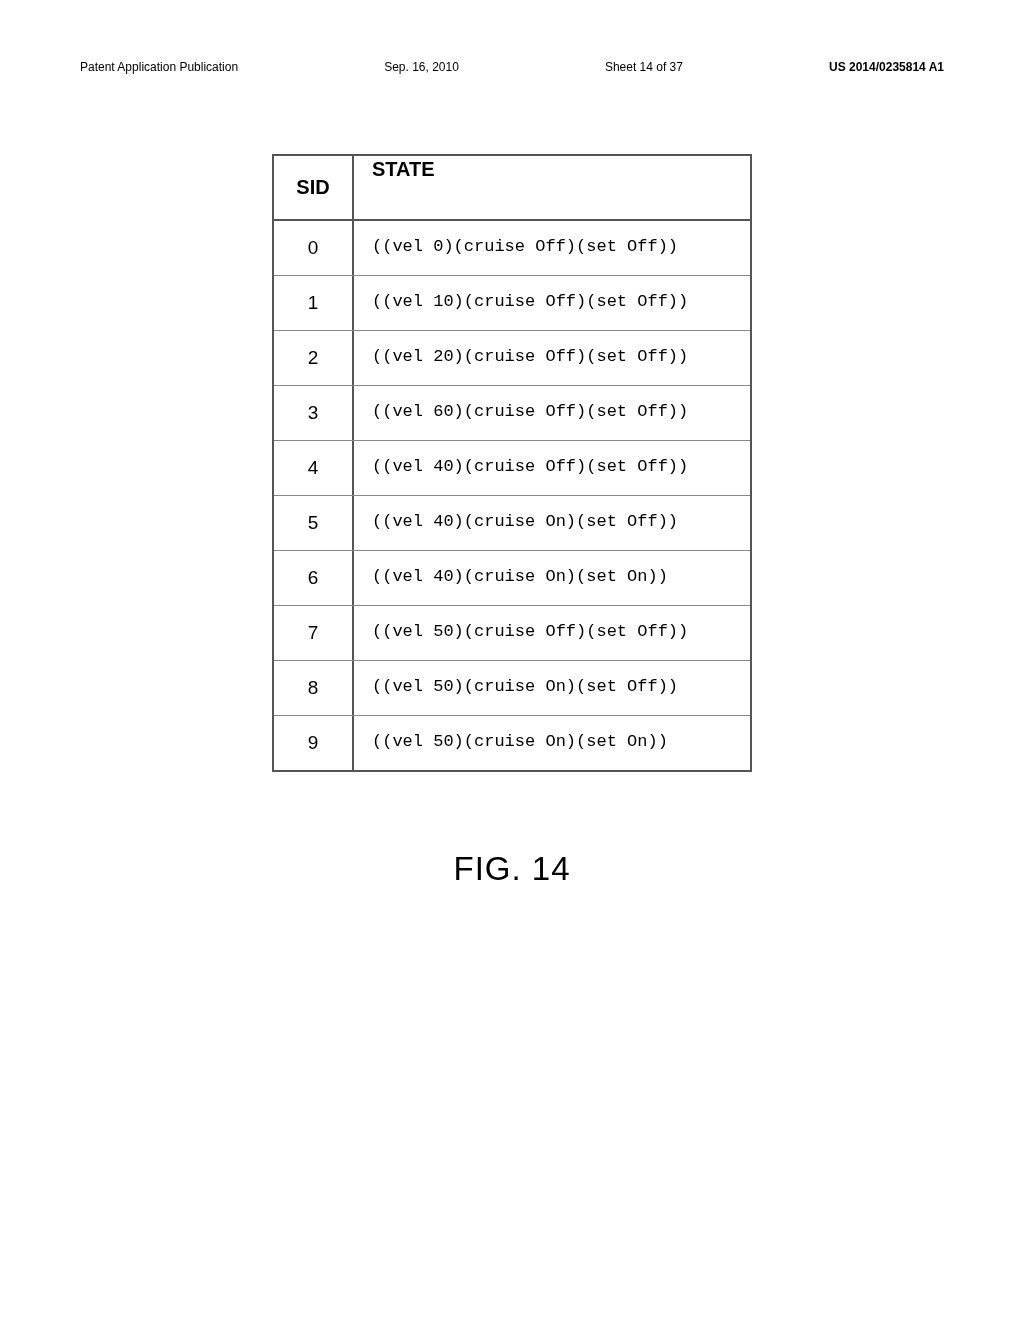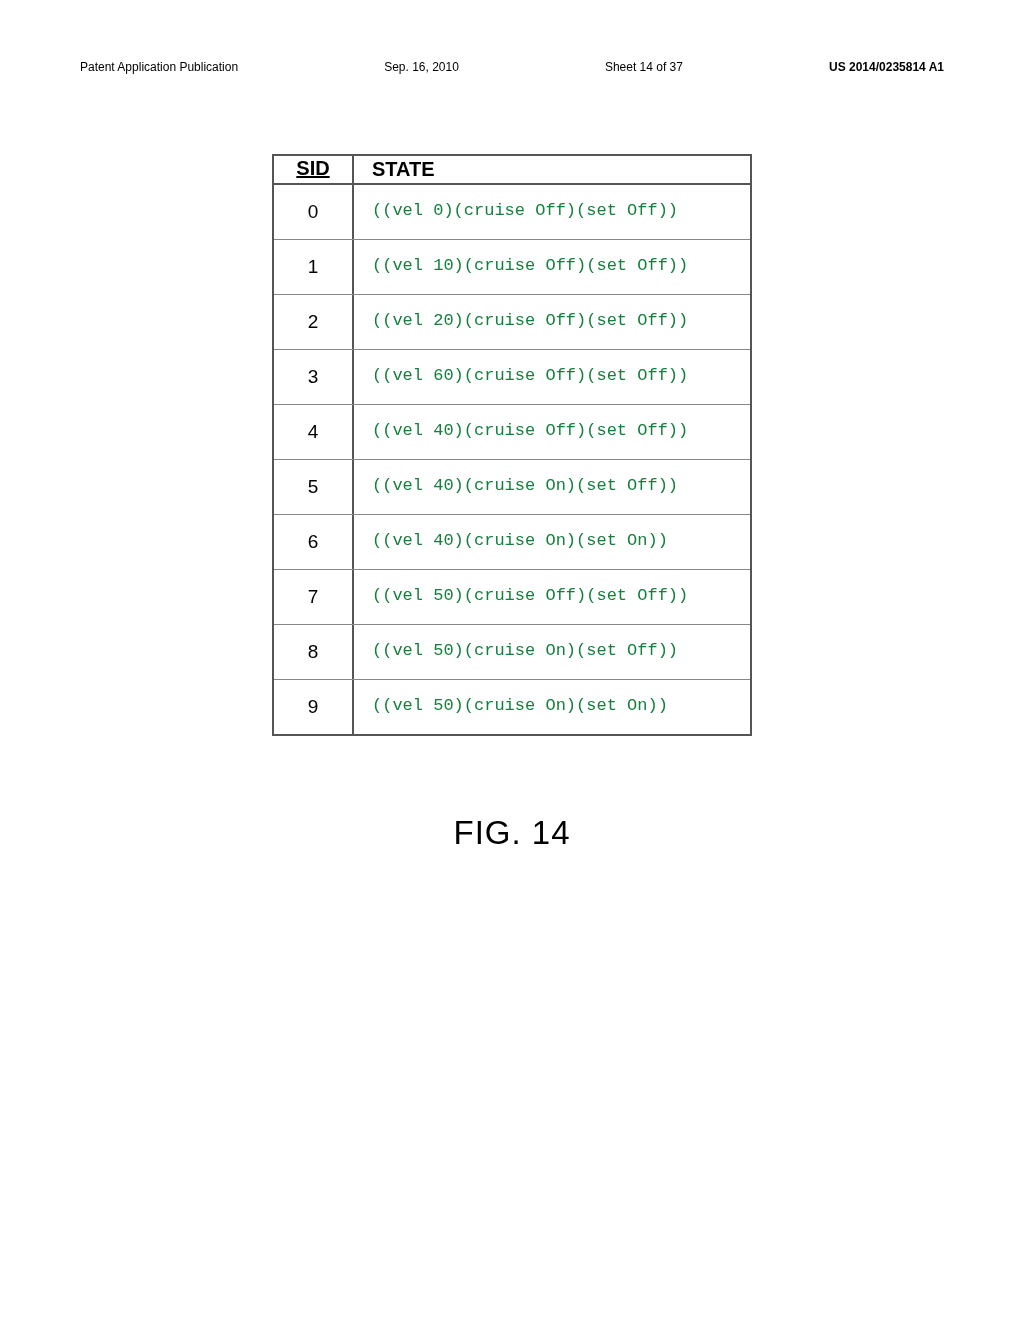--- a/index.html
+++ b/index.html
@@ -63,27 +63,26 @@
 
     .table-header {
       display: flex;
       border-bottom: 2px solid #555;
       background: #fff;
     }
 
     .col-sid {
       width: 80px;
       min-width: 80px;
-      padding: 1px 10px;
+      padding: 20px 10px;
       text-align: center;
       font-size: 20px;
       font-weight: bold;
       font-family: Arial, sans-serif;
       border-right: 2px solid #555;
-      text-decoration: underline;
     }
 
     .col-state {
       flex: 1;
       padding: 2px 18px;
       font-size: 20px;
       font-weight: bold;
       font-family: Arial, sans-serif;
     }
 
@@ -104,21 +103,21 @@
       font-size: 19px;
       font-family: Arial, sans-serif;
       border-right: 2px solid #555;
     }
 
     .row-state {
       flex: 1;
       padding: 16px 18px;
       font-size: 17px;
       font-family: 'Courier New', Courier, monospace;
-      color: #15803d;
+      color: #000000;
     }
 
     .figure-caption {
       font-size: 33px;
       font-weight: normal;
       font-family: Arial, sans-serif;
       letter-spacing: 1px;
       margin-top: 18px;
     }
   </style>

